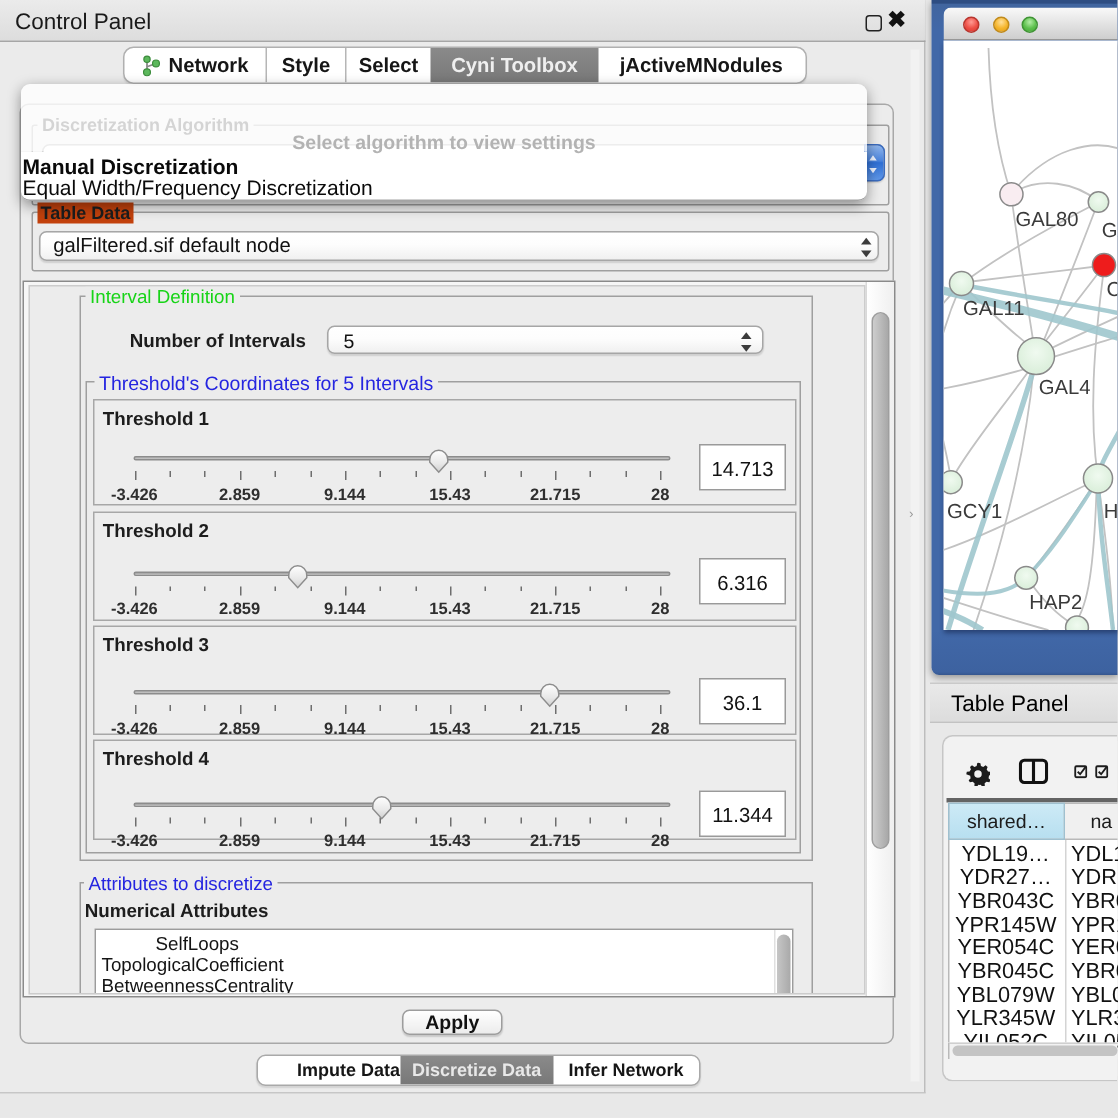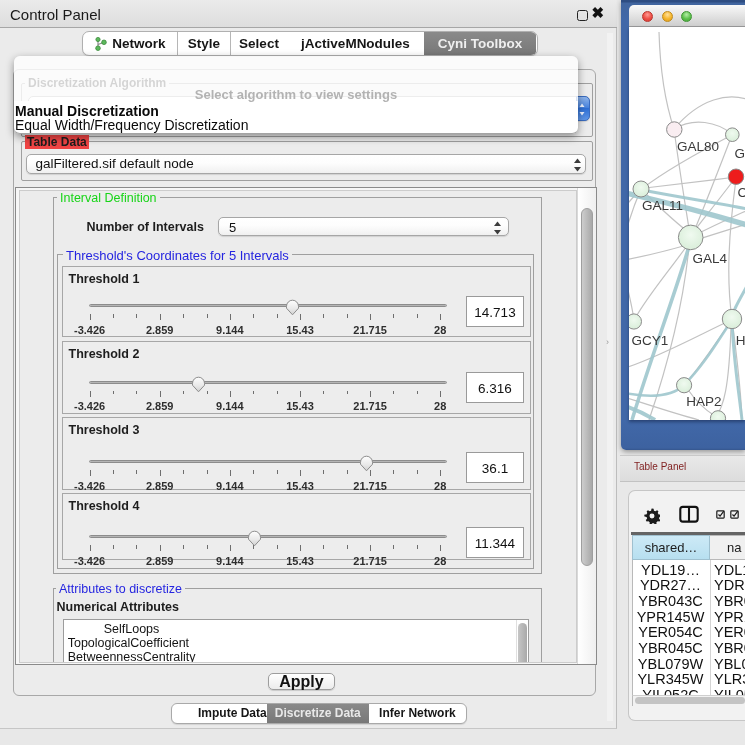--- a/index.html
+++ b/index.html
@@ -20,41 +20,41 @@
 <line x1="4" y1="4" x2="4" y2="12" stroke="#8a8a8a" stroke-width="1.2"></line>
 <line x1="4" y1="8.5" x2="9.5" y2="6.5" stroke="#8a8a8a" stroke-width="1.2"></line>
 <circle cx="4" cy="3.5" r="2.1" fill="#5cb85c" stroke="#3c8c3c" stroke-width="0.8"></circle>
 <circle cx="4" cy="12.2" r="2.3" fill="#5cb85c" stroke="#3c8c3c" stroke-width="0.8"></circle>
 <circle cx="10" cy="6.3" r="2.3" fill="#5cb85c" stroke="#3c8c3c" stroke-width="0.8"></circle>
       </svg>Network</div>
   <div style="width:1px;background:#b6b6b6;height:100%"></div>
   <div class="seg" style="width:52px;">Style</div>
   <div style="width:1px;background:#b6b6b6;height:100%"></div>
   <div class="seg" style="width:56px;">Select</div>
+  <div class="seg" style="width:112px;background:linear-gradient(180deg,#8a8a8a,#787878);color:#efefef;">Cyni Toolbox</div>
   <div class="seg" style="width:137px;">jActiveMNodules</div>
-  <div class="seg" style="width:112px;background:linear-gradient(180deg,#8a8a8a,#787878);color:#efefef;">Cyni Toolbox</div>
 </div>
 
 
 <div style="position:absolute;left:13px;top:69px;width:583px;height:627px;background:#ececec;border:1px solid #a8a8a8;border-radius:6px;"></div>
 
 
 <div style="position:absolute;left:21px;top:83px;width:572px;height:54px;border:1px solid #9f9f9f;border-radius:2px;"></div>
 <div style="position:absolute;left:25px;top:75.5px;padding:0 3px;background:#ececec;font-size:12px;font-weight:bold;color:#2b2b2b;">Discretization Algorithm</div>
 <div class="combo" style="left:28px;top:96px;width:562px;height:25px;">
   <div style="position:absolute;right:-1px;top:-1px;width:14px;height:25px;background:linear-gradient(180deg,#8fb5ec,#4a84dd 45%,#2f6fd4 50%,#5f97e8);border:1px solid #3a6cc0;border-radius:0 5px 5px 0;"></div>
   <svg style="position:absolute;right:4px;top:6px" width="6" height="13" viewBox="0 0 6 13">
       <path d="M3,0.5 L5.5,4 L0.5,4 Z" fill="#eef4ff"></path>
       <path d="M3,12.5 L5.5,9 L0.5,9 Z" fill="#eef4ff"></path>
     </svg>
 </div>
 
 
 <div style="position:absolute;left:21px;top:141px;width:572px;height:40px;border:1px solid #9f9f9f;border-radius:2px;"></div>
-<div style="position:absolute;left:25px;top:134.5px;padding:0 2px;background:#ef4444;font-size:12px;font-weight:bold;color:#1d1d1d;">Table Data</div>
+<div style="position:absolute;left:25px;top:134.5px;padding:0 2px;background:#c2410c;font-size:12px;font-weight:bold;color:#1d1d1d;">Table Data</div>
 <div class="combo" style="left:25.5px;top:154px;width:560px;height:20px;">
   <div style="position:absolute;left:9px;top:0.5px;font-size:13.5px;color:#111;">galFiltered.sif default node</div>
   <svg style="position:absolute;right:3px;top:3px" width="9" height="14" viewBox="0 0 9 14">
       <path d="M4.5,0.5 L8,5 L1,5 Z" fill="#3c3c3c"></path>
       <path d="M4.5,13.5 L8,9 L1,9 Z" fill="#3c3c3c"></path>
     </svg>
 </div>
 
 
 <div style="position:absolute;left:14.5px;top:186.5px;width:582px;height:478px;border:1px solid #8a8a8a;background:#f6f6f6;"></div>
@@ -201,21 +201,21 @@
   <div style="position:absolute;left:515.5px;top:619.5px;width:1px;height:78px;background:#e0e0e0;"></div>
   <div style="position:absolute;left:517.5px;top:622.5px;width:9.5px;height:70px;background:linear-gradient(90deg,#c6c6c6,#a9a9a9);border-radius:5px;"></div>
 
   </div>
 </div>
 
 <div style="position:absolute;left:577px;top:187.5px;width:19px;height:476px;background:linear-gradient(90deg,#ffffff,#efefef);border-left:1px solid #d9d9d9;"></div>
 <div style="position:absolute;left:580.5px;top:208px;width:12px;height:358px;border-radius:6px;background:linear-gradient(90deg,#cdcdcd,#a8a8a8);border:1px solid #9e9e9e;"></div>
 
 
-<div style="position:absolute;left:268px;top:672.5px;width:67px;height:17.5px;background:linear-gradient(180deg,#ffffff,#ececec);border:1px solid #9d9d9d;border-radius:5px;box-shadow:0 1px 1px rgba(0,0,0,0.15);text-align:center;font-size:16px;font-weight:bold;color:#111;line-height:16px;">Apply</div>
+<div style="position:absolute;left:268px;top:672.5px;width:67px;height:17.5px;background:linear-gradient(180deg,#ffffff,#ececec);border:1px solid #9d9d9d;border-radius:5px;box-shadow:0 1px 1px rgba(0,0,0,0.15);text-align:center;font-size:13px;font-weight:bold;color:#111;line-height:16px;">Apply</div>
 
 
 <div style="position:absolute;left:171px;top:702.5px;width:296px;height:21px;background:#fff;border:1px solid #a9a9a9;border-radius:6px;box-shadow:0 1px 1px rgba(0,0,0,0.1);"></div>
 <div style="position:absolute;left:172px;top:703.5px;width:294px;height:19px;display:flex;border-radius:5px;overflow:hidden;padding-left:26px;">
   <div class="seg" style="width:70.5px;font-size:12px;">Impute Data</div>
   <div class="seg" style="width:114.5px;font-size:12px;background:linear-gradient(180deg,#8a8a8a,#787878);color:#e8e8e8;">Discretize Data</div>
   <div class="seg" style="width:109px;font-size:12px;">Infer Network</div>
 </div>
 
 
@@ -299,21 +299,21 @@
 <text x="2.4" y="318">GCY1</text>
 <text x="106.8" y="318">HIS4</text>
 <text x="57.2" y="379">HAP2</text>
 </g>
 </svg>
   </div>
 </div>
 
 
 <div style="position:absolute;left:620px;top:455px;width:125px;height:27px;background:linear-gradient(180deg,#e9e9e9,#dcdcdc);border-top:1px solid #c9c9c9;border-bottom:1px solid #c2c2c2;"></div>
-<div style="position:absolute;left:634px;top:460.5px;font-size:10px;color:#7f1d1d;">Table Panel</div>
+<div style="position:absolute;left:634px;top:460.5px;font-size:15px;color:#000000;">Table Panel</div>
 
 <div style="position:absolute;left:628px;top:490px;width:117px;height:231px;background:#f2f2f2;border:1px solid #c6c6c6;border-radius:7px 0 0 7px;border-right:none;"></div>
 <svg style="position:absolute;left:643.5px;top:507.5px" width="16" height="16" viewBox="0 0 18 18">
 <path fill="#1b1b1b" d="M9,0.5 L10.8,0.9 L11.2,3 a6.3,6.3 0 0 1 1.7,0.7 l1.8,-1.2 1.5,1.2 -0.7,2 a6.3,6.3 0 0 1 1,1.5 l2.1,0.2 0.4,1.8 -1.8,1.1 a6.3,6.3 0 0 1 -0.3,1.8 l1.5,1.5 -0.9,1.6 -2.1,-0.4 a6.3,6.3 0 0 1 -1.4,1.2 l0.1,2.1 -1.7,0.7 -1.3,-1.7 a6.3,6.3 0 0 1 -1.8,0 l-1.3,1.7 -1.7,-0.7 0.1,-2.1 a6.3,6.3 0 0 1 -1.4,-1.2 l-2.1,0.4 -0.9,-1.6 1.5,-1.5 a6.3,6.3 0 0 1 -0.3,-1.8 L0.2,9.2 0.6,7.4 2.7,7.2 a6.3,6.3 0 0 1 1,-1.5 l-0.7,-2 1.5,-1.2 1.8,1.2 A6.3,6.3 0 0 1 8,3 L8.4,0.9 Z M9,6.2 A2.8,2.8 0 1 0 9,11.8 A2.8,2.8 0 1 0 9,6.2 Z"></path>
   </svg>
 <svg style="position:absolute;left:678.5px;top:505px" width="20" height="18.5" viewBox="0 0 23 20">
 <rect x="1.5" y="1.5" width="20" height="17" rx="3" fill="none" stroke="#111" stroke-width="2.4"></rect>
 <line x1="11.5" y1="2" x2="11.5" y2="18" stroke="#111" stroke-width="2.4"></line>
   </svg>
 <svg style="position:absolute;left:715.5px;top:509.5px" width="9" height="9" viewBox="0 0 11 11">

